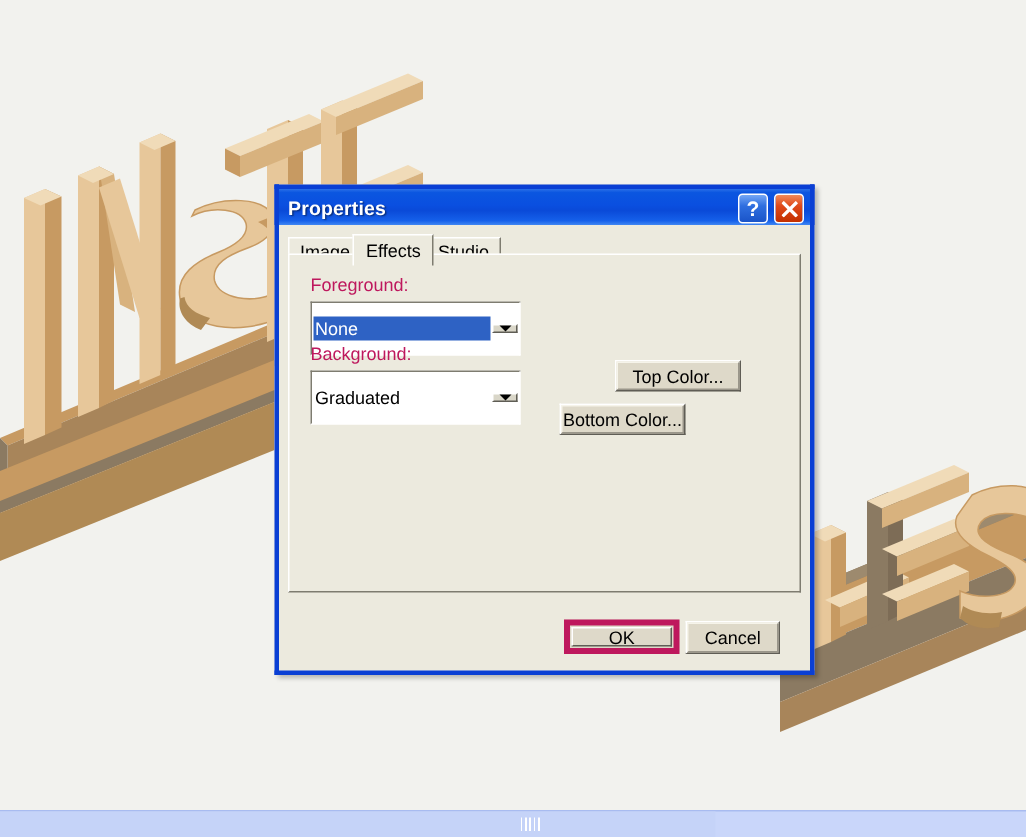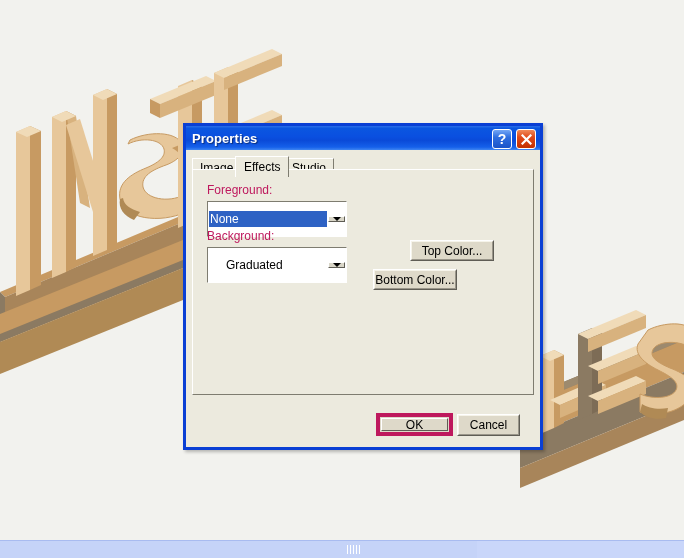--- a/index.html
+++ b/index.html
@@ -182,21 +182,21 @@
     border-color: #7e7c70 #ffffff #ffffff #7e7c70;
     box-sizing: border-box;
     display: flex;
     align-items: center;
     cursor: default;
   }
   .combo .val {
     flex: 1;
     font-size: 12px;
     line-height: 18px;
-    padding-left: 18px;
+    padding-left: 2px;
     color: #000000;
     overflow: hidden;
     white-space: nowrap;
   }
   .combo.focused .val {
     background: #2e62c4;
     color: #ffffff;
     margin: 1px;
     padding-left: 1px;
     line-height: 16px;

